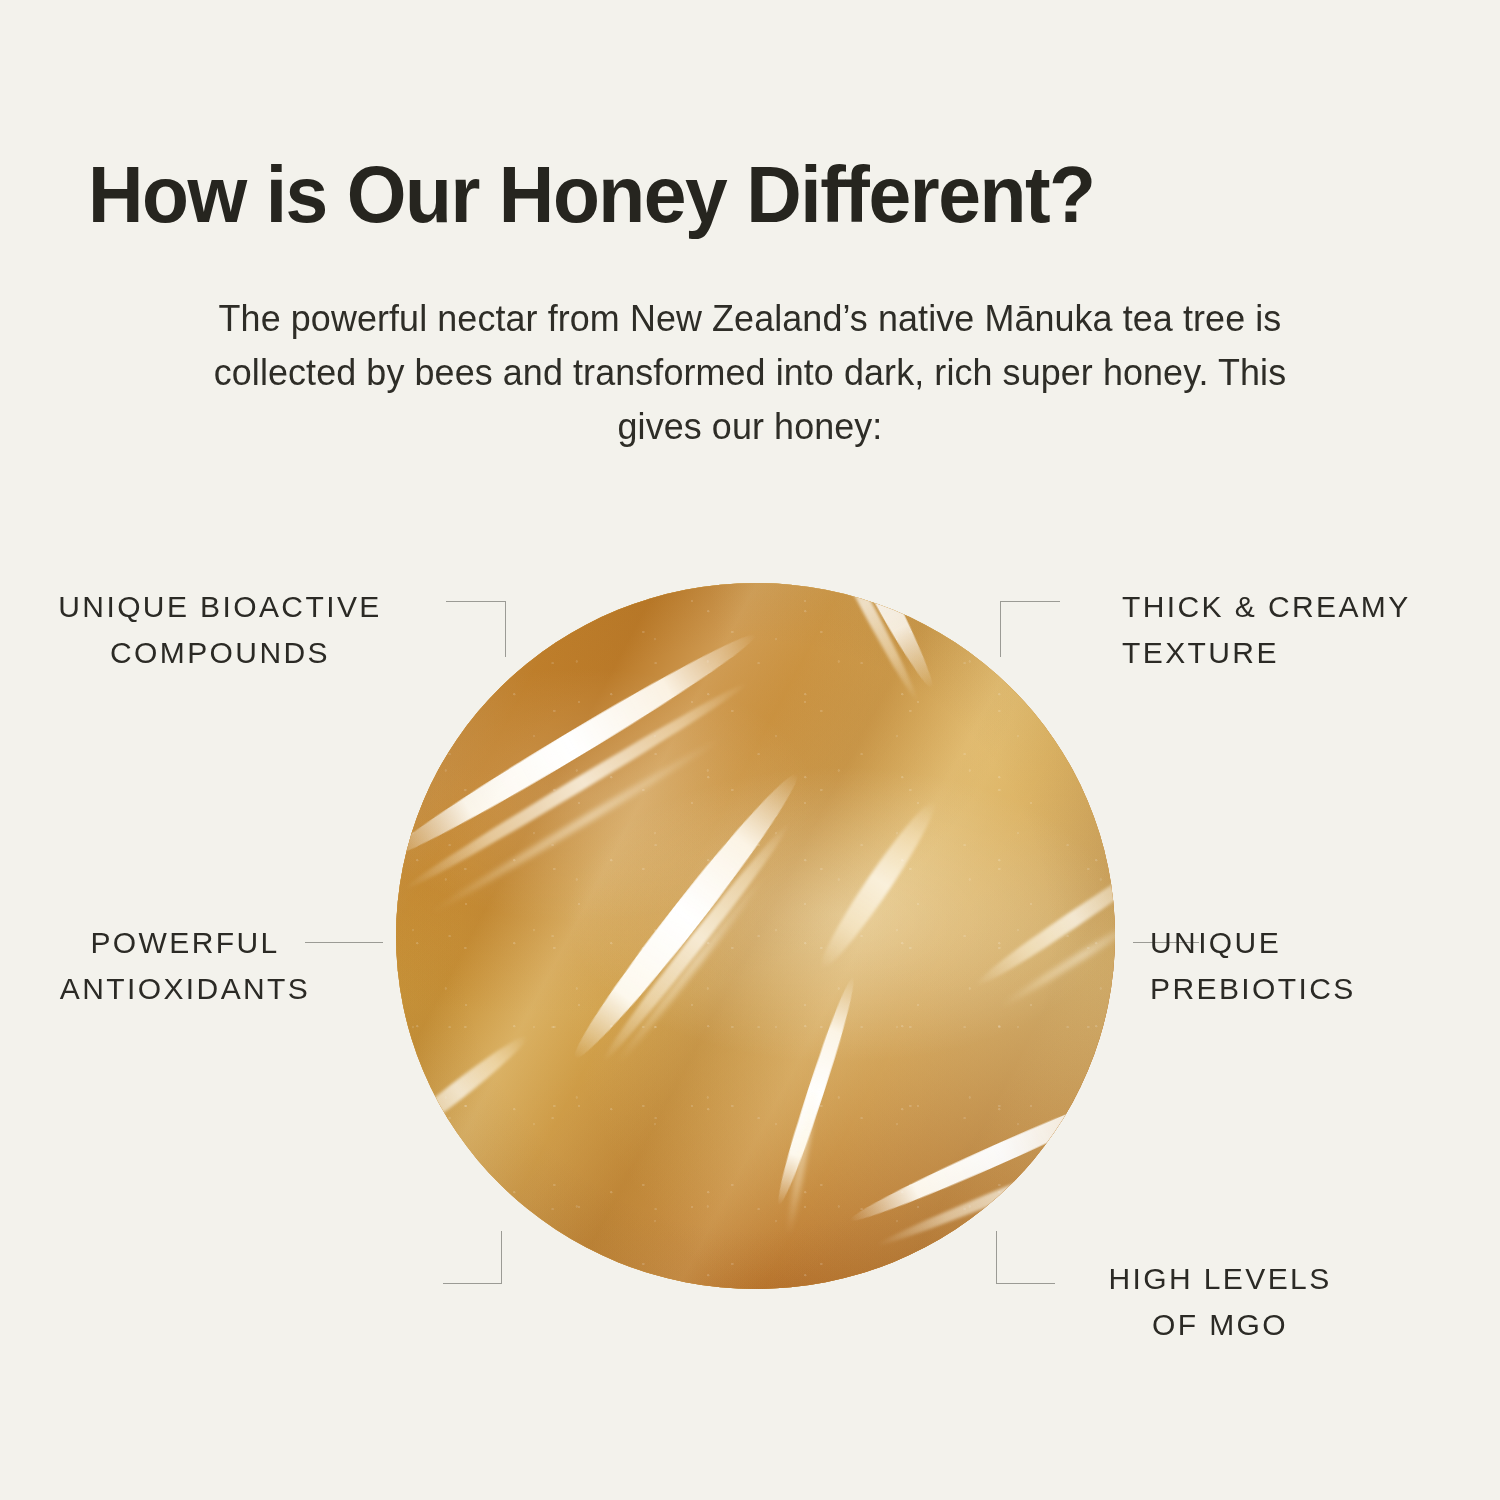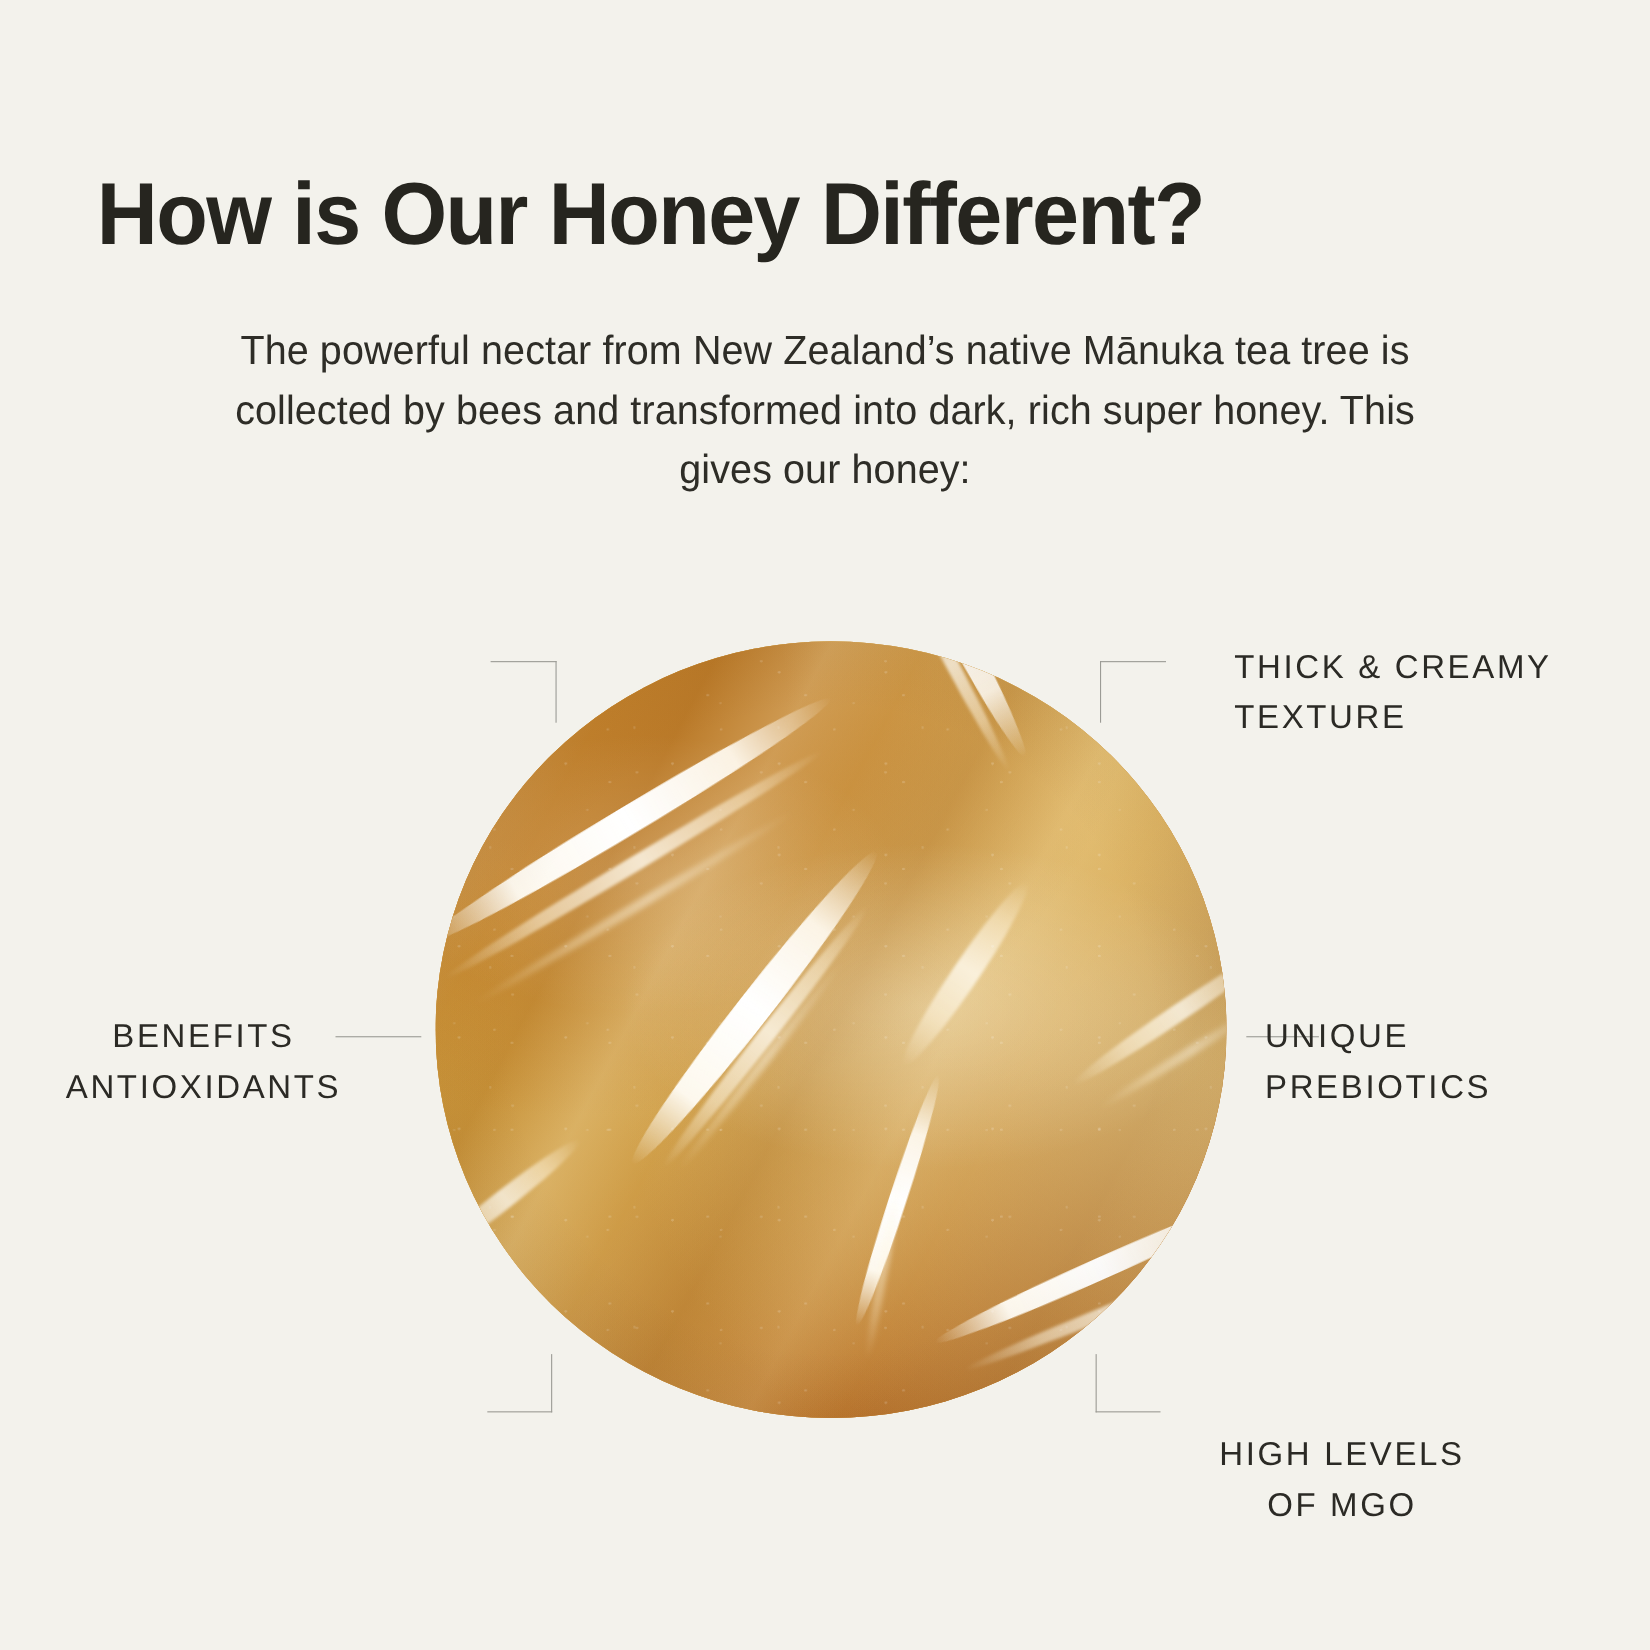--- a/index.html
+++ b/index.html
@@ -189,21 +189,21 @@
     letter-spacing:2.4px;
     color:#2b2a25;
     white-space:pre-line;
   }
 
   .c-bioactive  { left:20px;  top:584px;  width:400px; text-align:center; }
   .c-thick      { left:1122px;top:584px;  width:400px; text-align:left; }
   .c-antiox     { left:20px;  top:920px;  width:330px; text-align:center; }
   .c-prebiotic  { left:1150px;top:920px;  width:330px; }
   .c-immunity   { left:75px;  top:1256px; width:420px; text-align:center; }
-  .c-mgo        { left:1030px;top:1256px; width:380px; text-align:center;margin-top:44px; }
+  .c-mgo        { left:1030px;top:1256px; width:380px; text-align:center; }
 
   
   .conn { position:absolute; background:#9b9b95; }
   .conn.h { height:1px; }
   .conn.v { width:1px; }
 
   
   .conn-tl-h { left:446px; top:601px; width:60px; }
   .conn-tl-v { left:505px; top:601px; height:56px; }
   
@@ -263,25 +263,27 @@
   <div class="conn v conn-tl-v"></div>
   <div class="conn v conn-tr-v"></div>
   <div class="conn h conn-tr-h"></div>
   <div class="conn h conn-ml-h"></div>
   <div class="conn h conn-mr-h"></div>
   <div class="conn v conn-bl-v"></div>
   <div class="conn h conn-bl-h"></div>
   <div class="conn v conn-br-v"></div>
   <div class="conn h conn-br-h"></div>
 
+  <div class="callout c-bioactive">UNIQUE BIOACTIVE
+COMPOUNDS</div>
 
   <div class="callout c-thick">THICK &amp; CREAMY
 TEXTURE</div>
 
-  <div class="callout c-antiox">BENEFITS
+  <div class="callout c-antiox">POWERFUL
 ANTIOXIDANTS</div>
 
   <div class="callout c-prebiotic">UNIQUE
 PREBIOTICS</div>
 
 
   <div class="callout c-mgo">HIGH LEVELS
 OF MGO</div>
 
 </div>

